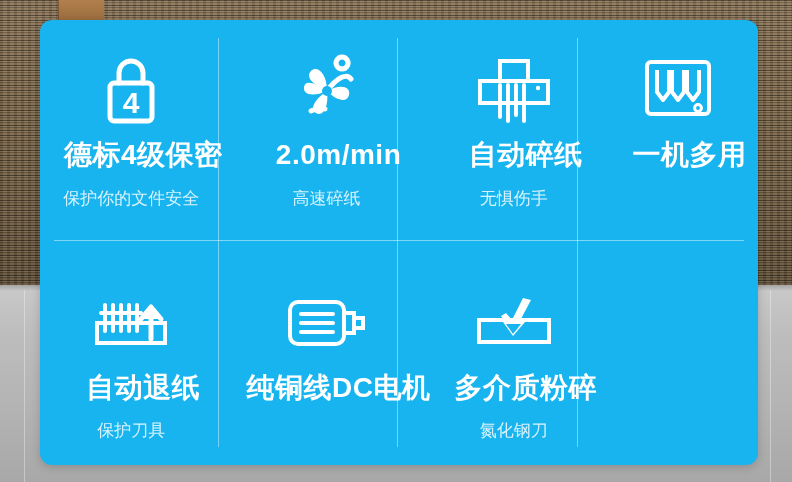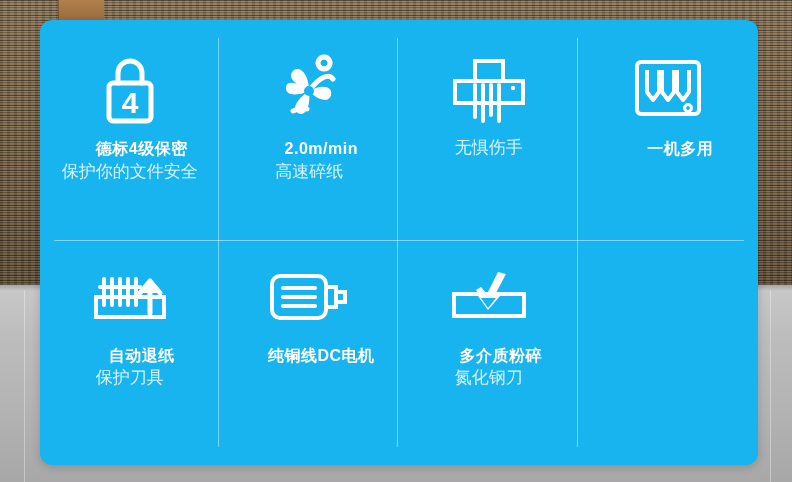--- a/index.html
+++ b/index.html
@@ -56,30 +56,30 @@
   .vdiv{
     position:absolute;top:18px;width:1px;height:409px;
     background:rgba(255,255,255,.42);
   }
 
   .cell{
     position:relative;display:flex;flex-direction:column;
     align-items:center;justify-content:flex-start;
     padding-top:28px;box-sizing:border-box;
   }
-  .cell.row2{padding-top:12px;}
+  .cell.row2{padding-top:38px;}
   .icon-wrap{
     height:86px;display:flex;align-items:center;justify-content:center;
   }
   .title{
     margin-top:6px;color:#ffffff;font-weight:bold;
-    font-size:16px;line-height:1.1;letter-spacing:.5px;white-space:nowrap;margin-left:24px;
+    font-size:28px;line-height:1.1;letter-spacing:.5px;white-space:nowrap;margin-left:24px;
   }
   .subtitle{
-    margin-top:5px;color:#d8f3fd;font-size:17px;line-height:1.1;
+    margin-top:19px;color:#d8f3fd;font-size:17px;line-height:1.1;
     white-space:nowrap;font-weight:normal;
   }
   svg{display:block;}
 </style>
 </head>
 <body>
 
 <div id="stage">
 
   <div class="bg-wood"></div>
@@ -133,20 +133,21 @@
           <rect x="8" y="26" width="68" height="22" fill="none" stroke="#fff" stroke-width="4"></rect>
           <circle cx="66" cy="33" r="2.2" fill="#fff"></circle>
           <g stroke="#fff" stroke-width="4" stroke-linecap="round">
             <line x1="28" y1="30" x2="28" y2="62"></line>
             <line x1="36" y1="30" x2="36" y2="66"></line>
             <line x1="44" y1="30" x2="44" y2="60"></line>
             <line x1="52" y1="30" x2="52" y2="66"></line>
           </g>
         </svg>
       </div>
+      <div class="title">自动碎纸</div>
       <div class="subtitle">无惧伤手</div>
     </div>
 
     <div class="cell">
       <div class="icon-wrap">
         <svg width="74" height="66" viewBox="0 0 74 66">
           <rect x="6" y="4" width="62" height="52" rx="4" fill="none" stroke="#fff" stroke-width="4"></rect>
           <g fill="none" stroke="#fff" stroke-width="4" stroke-linejoin="round">
             <path d="M16 12 v22 l6 8 6 -8 V12"></path>
             <path d="M31 12 v22 l6 8 6 -8 V12"></path>

